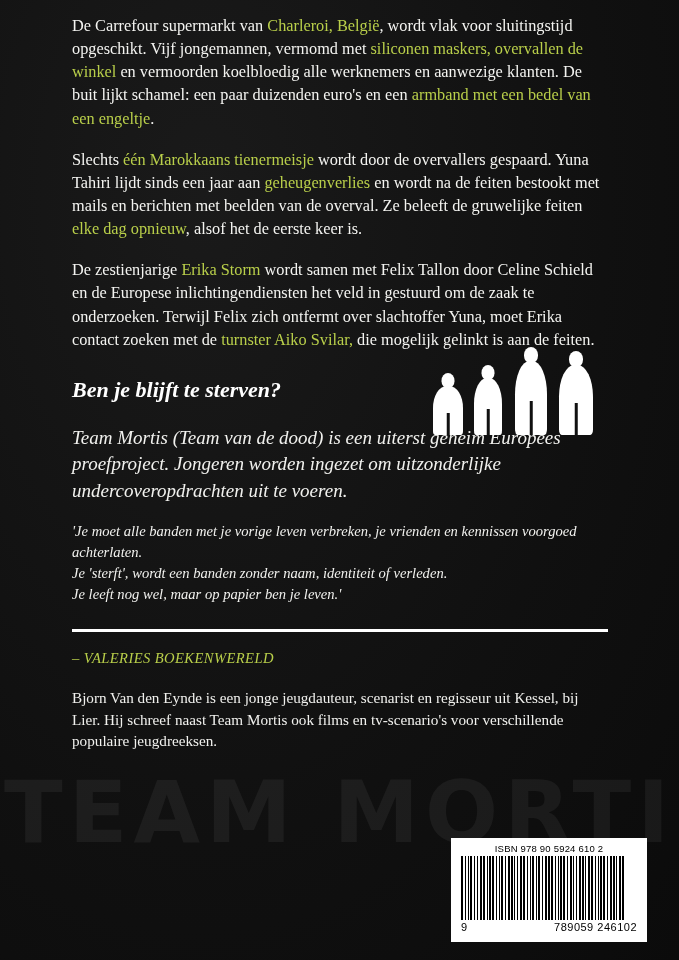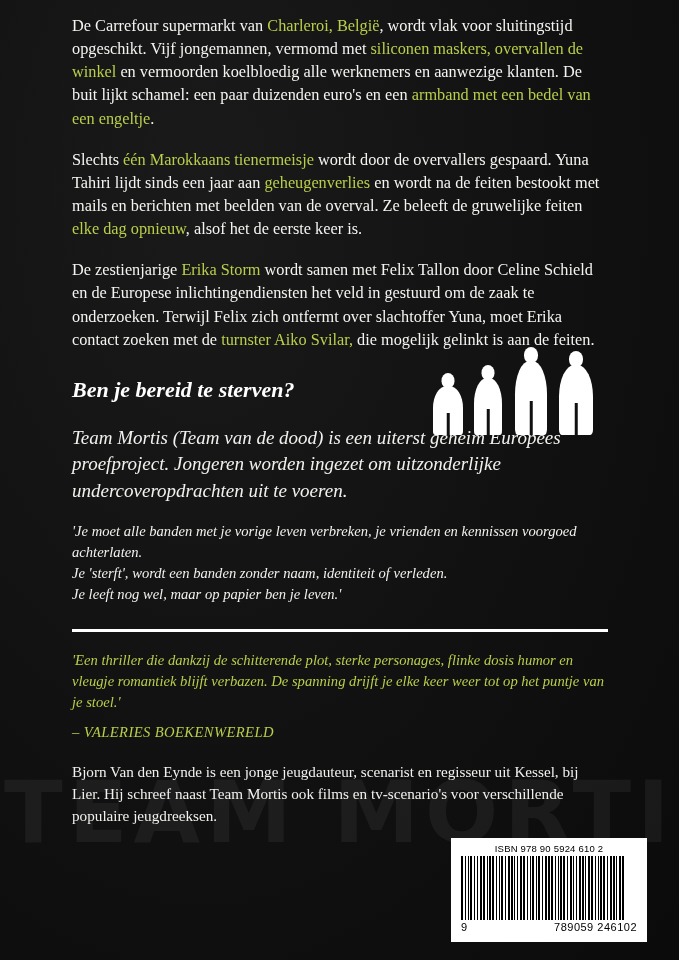--- a/index.html
+++ b/index.html
@@ -182,31 +182,30 @@
 <div class="page">
 
   <div class="watermark">TEAM MORTI</div>
 
   <div class="content">
 
     <p class="body" id="p1"><span>De Carrefour supermarkt van </span><span class="hl">Charleroi, België</span><span>, wordt vlak voor sluitingstijd opgeschikt. Vijf jongemannen, vermomd met </span><span class="hl">siliconen maskers, overvallen de winkel</span><span> en vermoorden koelbloedig alle werknemers en aanwezige klanten. De buit lijkt schamel: een paar duizenden euro's en een </span><span class="hl">armband met een bedel van een engeltje</span><span>.</span></p>
     <p class="body" id="p2"><span>Slechts </span><span class="hl">één Marokkaans tienermeisje</span><span> wordt door de overvallers gespaard. Yuna Tahiri lijdt sinds een jaar aan </span><span class="hl">geheugenverlies</span><span> en wordt na de feiten bestookt met mails en berichten met beelden van de overval. Ze beleeft de gruwelijke feiten </span><span class="hl">elke dag opnieuw</span><span>, alsof het de eerste keer is.</span></p>
     <p class="body" id="p3"><span>De zestienjarige </span><span class="hl">Erika Storm</span><span> wordt samen met Felix Tallon door Celine Schield en de Europese inlichtingendiensten het veld in gestuurd om de zaak te onderzoeken. Terwijl Felix zich ontfermt over slachtoffer Yuna, moet Erika contact zoeken met de </span><span class="hl">turnster Aiko Svilar,</span><span> die mogelijk gelinkt is aan de feiten.</span></p>
 
-    <h2 class="tagline">Ben je bereid te sterven?</h2>
+    <h2 class="tagline">Ben je blijft te sterven?</h2>
 
     <p class="small">Team Mortis (Team van de dood) is een uiterst geheim Europees proefproject. Jongeren worden ingezet om uitzonderlijke undercoveropdrachten uit te voeren.</p>
 
     <p class="quote">'Je moet alle banden met je vorige leven verbreken, je vrienden en kennissen voorgoed achterlaten.</p>
     <p class="quote" style="margin-top:-10px;">Je 'sterft', wordt een banden zonder naam, identiteit of verleden.</p>
     <p class="quote" style="margin-top:-10px;">Je leeft nog wel, maar op papier ben je leven.'</p>
 
     <div class="divider"></div>
 
-    <p class="review">'Een thriller die dankzij de schitterende plot, sterke personages, flinke dosis humor en vleugje romantiek blijft verbazen. De spanning drijft je elke keer weer tot op het puntje van je stoel.'</p>
     <p class="reviewer">– VALERIES BOEKENWERELD</p>
 
     <p class="author">Bjorn Van den Eynde is een jonge jeugdauteur, scenarist en regisseur uit Kessel, bij Lier. Hij schreef naast Team Mortis ook films en tv-scenario's voor verschillende populaire jeugdreeksen.</p>
   </div>
 
   <div class="silhouettes">
 
     <div class="fig" style="left:0px; width:34px; height:62px;">
       <div class="head" style="top:0; width:13px; height:15px;"></div>
       <div class="torso" style="top:13px; width:30px; height:49px;"></div>

